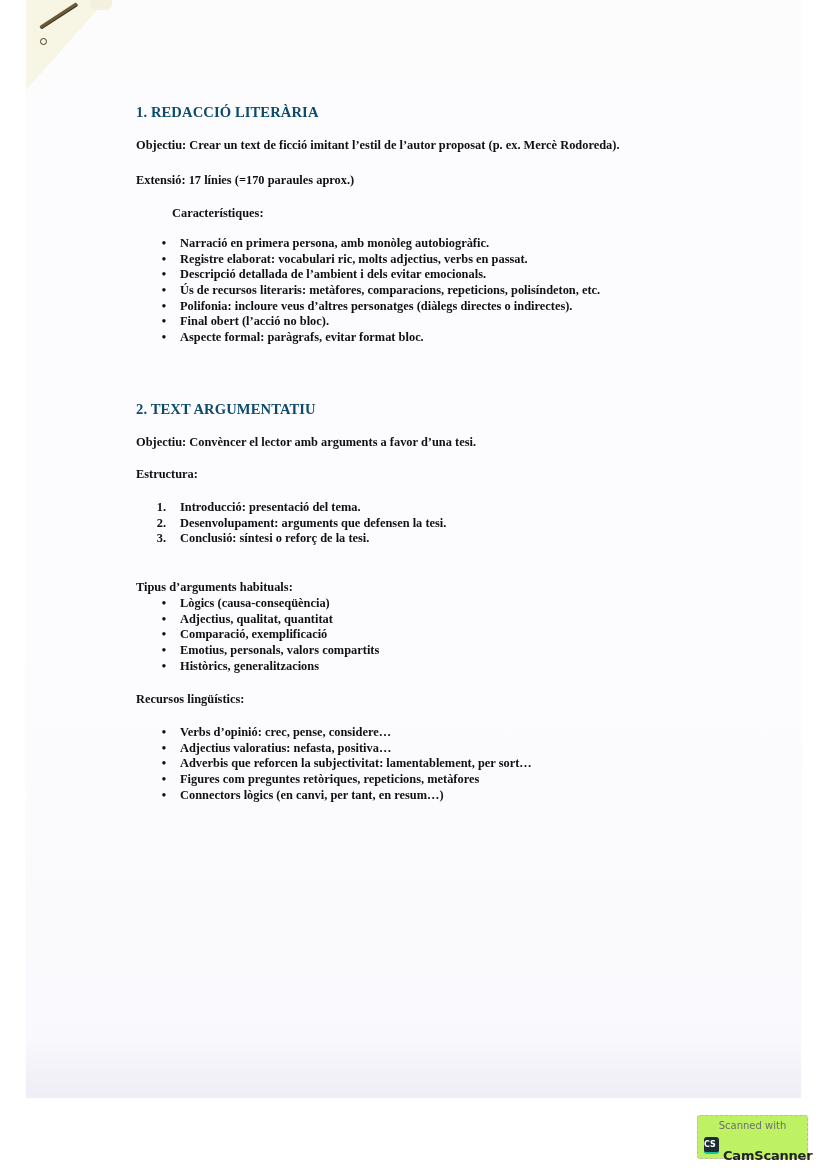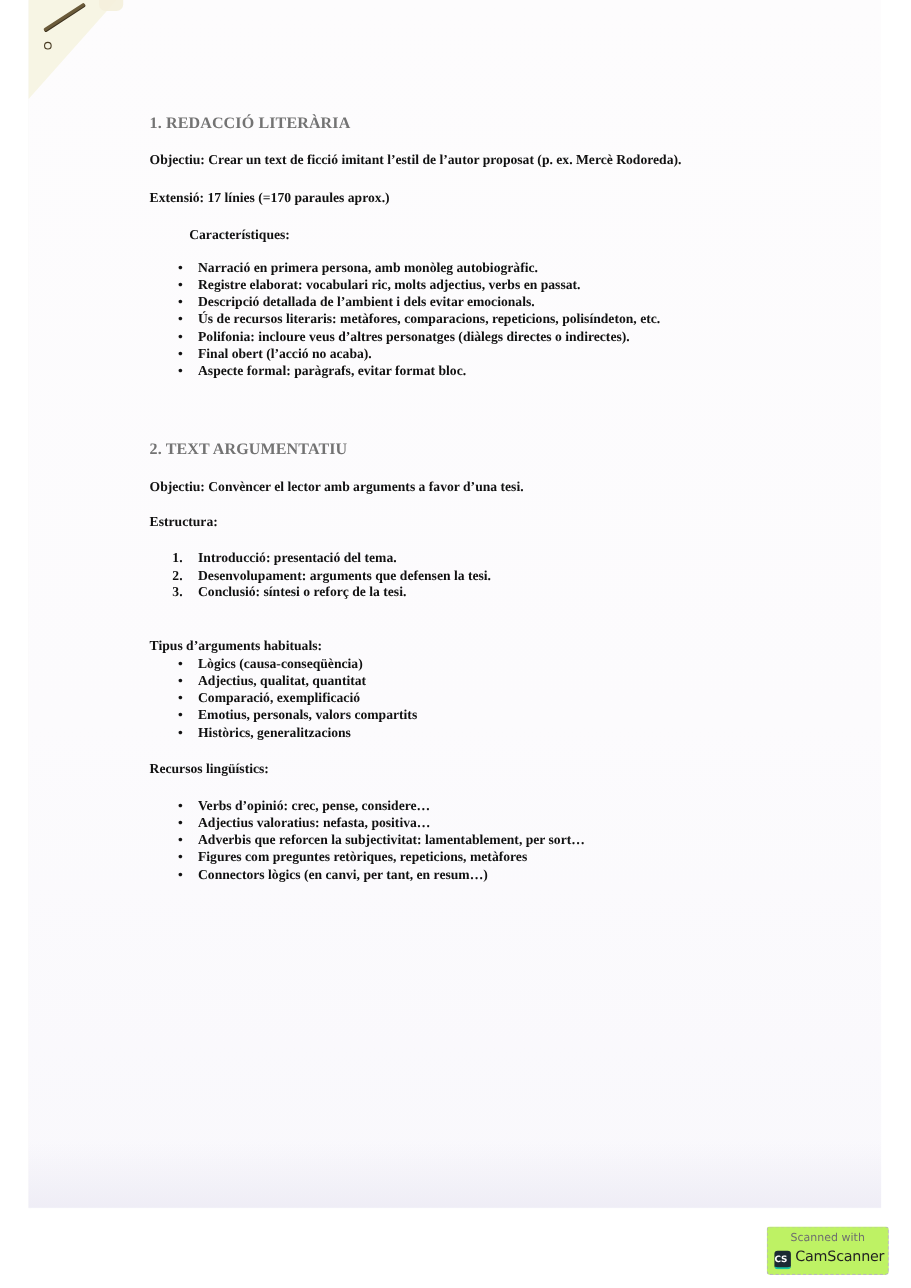--- a/index.html
+++ b/index.html
@@ -35,21 +35,21 @@
   }
   .staple-end {
     position: absolute; left: 40px; top: 38px; width: 5px; height: 5px;
     border: 1.5px solid #4a3d25; border-radius: 50%;
   }
   .text {
     position: absolute; color: #111; font-size: 12.4px; font-weight: bold;
     white-space: nowrap; line-height: 15.6px;
   }
   .h {
-    position: absolute; color: #737373; font-size: 14.6px; font-weight: bold;
+    position: absolute; color: #0c4a6e; font-size: 14.6px; font-weight: bold;
     white-space: nowrap; letter-spacing: 0.1px;
   }
   .list { position: absolute; left: 0; margin: 0; padding: 0; list-style: none; }
   .list li {
     position: relative; height: 15.7px; line-height: 15.7px;
     font-size: 12.4px; font-weight: bold; color: #111; white-space: nowrap;
   }
   .list li .marker {
     position: absolute; left: 154px; width: 20px; text-align: center;
   }
@@ -64,22 +64,22 @@
     position: absolute; top: 4px; left: 0; right: 0; text-align: center;
     font-size: 10px; color: #6e6e6e;
   }
   .badge .cs-logo {
     position: absolute; left: 6px; top: 21px; width: 15px; height: 15px;
     background: #1b2a33; border-radius: 3px; color: #fff; font-size: 8px;
     font-weight: bold; line-height: 15px; text-align: left;
     border-bottom: 2px solid #19c3a0;
   }
   .badge .cs-name {
-    position: absolute; left: 25px; top: 19px; font-size: 13px; color: #222;
-    font-weight: normal; letter-spacing: -0.2px;
+    position: absolute; left: 25px; top: 32px; font-size: 13px; color: #222;
+    font-weight: bold; letter-spacing: -0.2px;
   }
 </style>
 </head>
 <body>
 
 <div class="page">
   <div class="page-bottom-shade"></div>
 </div>
 <div class="corner-fold"></div>
 <div class="corner-fold2"></div>
@@ -107,21 +107,21 @@
   <li>
       <span class="marker">•</span>
       <span class="item">Ús de recursos literaris: metàfores, comparacions, repeticions, polisíndeton, etc.</span>
     </li>
   <li>
       <span class="marker">•</span>
       <span class="item">Polifonia: incloure veus d’altres personatges (diàlegs directes o indirectes).</span>
     </li>
   <li>
       <span class="marker">•</span>
-      <span class="item">Final obert (l’acció no acaba).</span>
+      <span class="item">Final obert (l’acció no bloc).</span>
     </li>
   <li>
       <span class="marker">•</span>
       <span class="item">Aspecte formal: paràgrafs, evitar format bloc.</span>
     </li>
 </ul>
 
 <div class="h" style="left:136px; top:401px;">2. TEXT ARGUMENTATIU</div>
 <div class="text" style="left:136px; top:435px;">Objectiu: Convèncer el lector amb arguments a favor d’una tesi.</div>
 <div class="text" style="left:136px; top:467px;">Estructura:</div>

